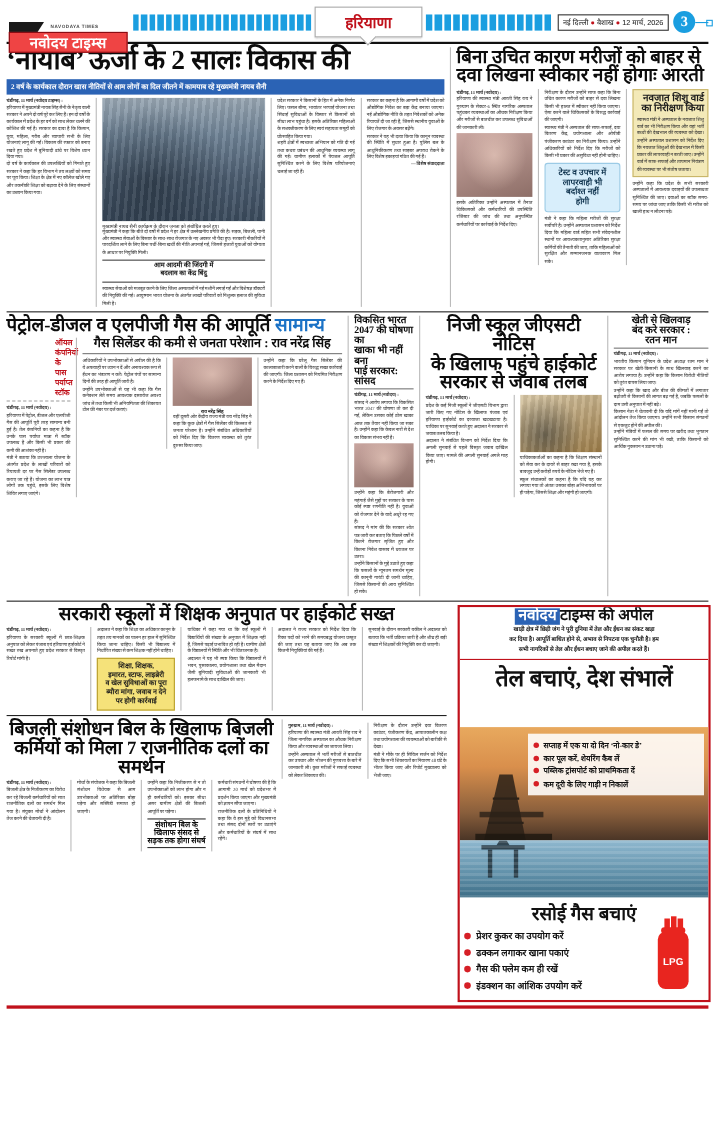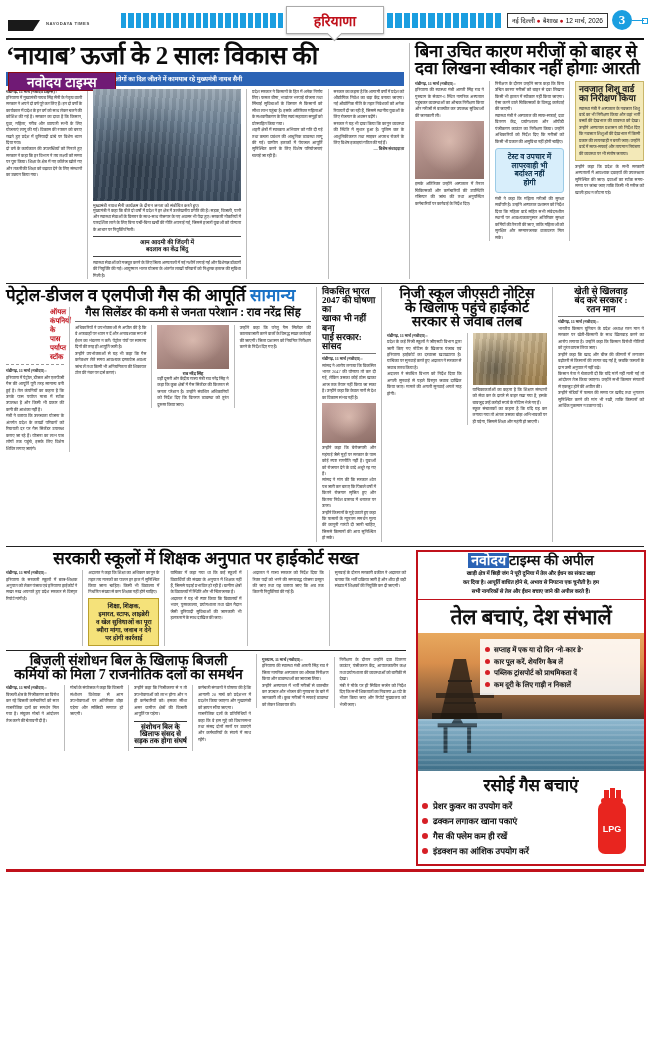--- a/index.html
+++ b/index.html
@@ -4,39 +4,39 @@
 <style>
   html,body{margin:0;padding:0;background:#fff;}
   body{width:650px;height:1043px;font-family:"Liberation Serif",serif;color:#111;overflow:hidden;position:relative;}
   .page{width:650px;height:1043px;position:relative;box-sizing:border-box;padding:0 6px;}
 
   
   .masthead{height:32px;display:flex;align-items:center;gap:0;position:relative;padding-top:4px;}
   .logo-box{width:112px;position:relative;flex:0 0 auto;}
   .logo-flag{width:32px;height:11px;background:#1a1a1a;position:absolute;left:2px;top:0;clip-path:polygon(0 0,100% 0,78% 100%,0 100%);}
   .logo-sub{position:absolute;left:40px;top:1px;font-size:4.2px;letter-spacing:.5px;font-weight:bold;color:#444;font-family:"Liberation Sans",sans-serif;}
-  .logo-red{position:absolute;left:2px;top:9px;width:106px;height:17px;background:#701a75;color:#fff;font-size:13.5px;font-weight:bold;display:flex;align-items:center;justify-content:center;letter-spacing:.3px;border:1px solid #8a0c13;margin-top:43px;}
+  .logo-red{position:absolute;left:2px;top:9px;width:106px;height:17px;background:#ef4444;color:#fff;font-size:13.5px;font-weight:bold;display:flex;align-items:center;justify-content:center;letter-spacing:.3px;border:1px solid #8a0c13;}
   .bars{flex:1 1 auto;height:15px;display:flex;gap:2px;overflow:hidden;margin:0 3px;}
   .bars i{flex:1 1 auto;background:#1a9ee0;display:block;min-width:4px;}
   .haryana-tag{flex:0 0 auto;width:96px;height:26px;border:1px solid #aaa;background:#fff;display:flex;align-items:center;justify-content:center;font-size:14px;font-weight:bold;color:#c0111b;position:relative;box-shadow:0 1px 2px rgba(0,0,0,.25);}
   .haryana-tag:after{content:"";position:absolute;bottom:-6px;left:50%;margin-left:-6px;width:10px;height:10px;background:#fff;border-right:1px solid #aaa;border-bottom:1px solid #aaa;transform:rotate(45deg);}
   .dateline{flex:0 0 auto;border:1px solid #333;font-size:6.6px;padding:2px 4px;background:#fff;white-space:nowrap;margin-left:3px;font-family:"Liberation Sans",sans-serif;}
   .dateline b{color:#c0111b;}
   .pageno{flex:0 0 auto;width:20px;height:20px;border-radius:50%;background:#1a9ee0;color:#fff;font-size:13px;font-weight:bold;display:flex;align-items:center;justify-content:center;margin-left:4px;}
   .pn-tail{width:12px;height:1px;background:#1a9ee0;position:relative;}
   .pn-tail:after{content:"";position:absolute;right:-4px;top:-2px;width:4px;height:4px;border:1px solid #1a9ee0;}
 
   .rule{height:2px;background:#111;margin:2px 0 0;}
   .rule.thin{height:1px;background:#777;}
 
   
   .hl{font-weight:bold;line-height:1.02;color:#0c0c0c;}
   .h1{font-size:25px;letter-spacing:-.3px;}
   .h2{font-size:17px;}
-  .h3{font-size:14px;}
+  .h3{font-size:17px;}
   .h4{font-size:11.5px;}
   .h5{font-size:9px;}
   .sub-bar{background:#2b63b5;color:#fff;font-size:6.4px;padding:2.5px 4px;font-weight:bold;margin-top:3px;}
   .kicker{font-size:7px;font-weight:bold;color:#c0111b;margin-left:44px;}
 
   
   .txt{font-size:4.3px;line-height:1.5;text-align:justify;color:#333;word-spacing:-.3px;hyphens:auto;}
 
   .cols{display:flex;gap:5px;}
   .col{flex:1 1 0;min-width:0;}
@@ -49,39 +49,39 @@
      repeating-linear-gradient(95deg,rgba(255,255,255,.08) 0 3px,rgba(0,0,0,.07) 3px 7px),
      radial-gradient(circle at 30% 70%,rgba(20,30,40,.45),transparent 55%);}
   .cap{font-size:4.4px;color:#222;padding-top:1px;}
 
   
   .portrait{background:linear-gradient(160deg,#c9a6a0,#8d6e67);position:relative;overflow:hidden;}
   .portrait:after{content:"";position:absolute;inset:0;background:radial-gradient(ellipse at 50% 35%,rgba(255,225,210,.5),transparent 60%);}
 
   
   .boxy{background:#f3e9b8;border:1px solid #c9b66a;padding:3px;}
-  .boxy .bt{font-size:9px;font-weight:bold;text-align:left;color:#1a1a1a;line-height:1.05;}
+  .boxy .bt{font-size:9px;font-weight:bold;text-align:right;color:#1a1a1a;line-height:1.05;}
   .box-blue{background:#d8eefb;border:1px solid #9ccbe6;border-radius:3px;padding:4px;}
   .box-blue .bt{font-size:7.6px;font-weight:bold;text-align:center;line-height:1.15;color:#10344f;}
   .callout-y{background:#f5e27a;border:1px solid #b99f2d;padding:3px 4px;font-size:6.4px;font-weight:bold;text-align:center;line-height:1.25;color:#1a1a1a;}
   .quotebox{border-top:1px solid #444;border-bottom:1px solid #444;padding:2px 0;margin:3px 0;text-align:center;}
   .quotebox .qt{font-size:6px;font-weight:bold;line-height:1.2;}
   .bluehead{color:#1a72c6;}
 
   .hr-d{border-top:1px dashed #999;margin:3px 0;}
   .secdiv{height:1px;background:#222;margin:4px 0 3px;}
 
   
   .ad{border:2px solid #c0111b;position:relative;overflow:hidden;background:#fff;}
   .ad-head{background:#fff;padding:2px 4px 3px;border-bottom:1px solid #c0111b;}
   .ad-logo{font-size:14px;font-weight:bold;line-height:1;}
   .ad-logo .nv{background:#2b63b5;color:#fff;padding:0 3px;}
   .ad-sub{font-size:5.4px;text-align:center;line-height:1.35;margin-top:2px;color:#111;font-weight:bold;}
   .ad-big{font-size:21px;font-weight:bold;text-align:center;padding:2px 0 3px;letter-spacing:-.2px;}
-  .oil-photo{height:86px;position:relative;background:linear-gradient(180deg,#e8a95e 0%,#d98f4c 35%,#8a5f3c 75%,#4a3526 100%);overflow:hidden;}
+  .oil-photo{height:103px;position:relative;background:linear-gradient(180deg,#e8a95e 0%,#d98f4c 35%,#8a5f3c 75%,#4a3526 100%);overflow:hidden;margin-top:28px;}
   .derrick{position:absolute;left:14px;bottom:0;width:70px;height:66px;}
   .ad-list{position:absolute;right:4px;top:6px;width:150px;background:rgba(255,255,255,.88);padding:4px 5px;}
   .ad-list li{list-style:none;font-size:7px;font-weight:bold;margin:2.5px 0;padding-left:9px;position:relative;color:#111;}
   .ad-list li:before{content:"";position:absolute;left:0;top:2px;width:5px;height:5px;border-radius:50%;background:#d61f26;}
   .sea{height:52px;background:linear-gradient(180deg,#8fb8cf,#5f8fa8 60%,#3d6d86);position:relative;overflow:hidden;}
   .sea:after{content:"";position:absolute;inset:0;background:repeating-linear-gradient(180deg,rgba(255,255,255,.12) 0 2px,transparent 2px 5px);}
   .gas-sec{position:relative;background:#fff;padding:2px 4px 4px;}
   .gas-title{font-size:17px;font-weight:bold;text-align:center;}
   .gas-list li{list-style:none;font-size:8.5px;font-weight:bold;margin:4px 0;padding-left:11px;position:relative;}
   .gas-list li:before{content:"";position:absolute;left:0;top:3px;width:6px;height:6px;border-radius:50%;background:#d61f26;}

